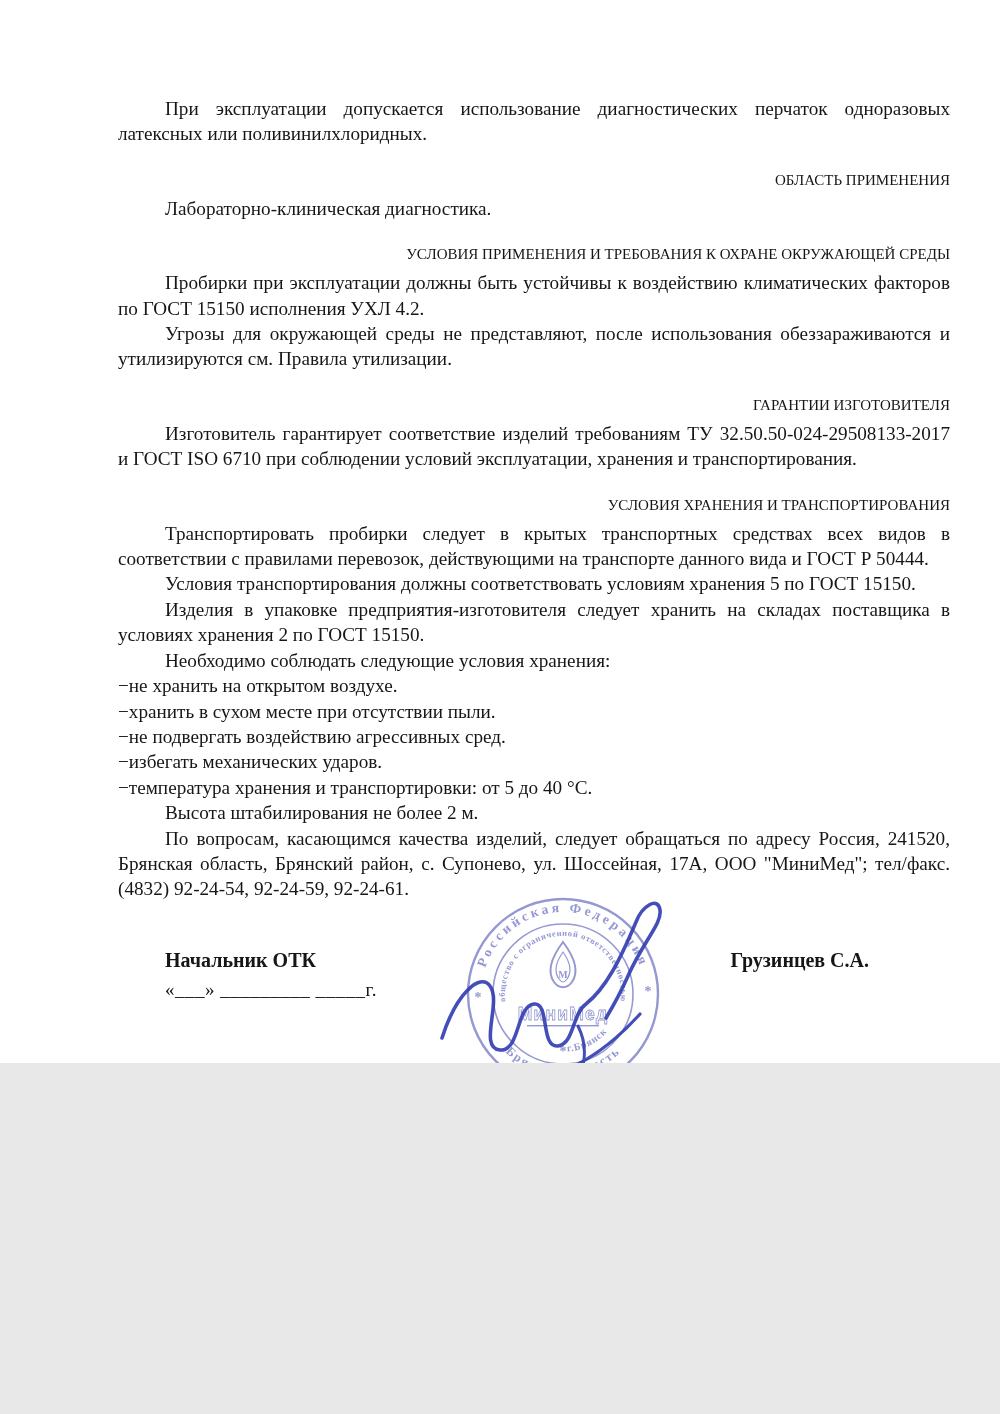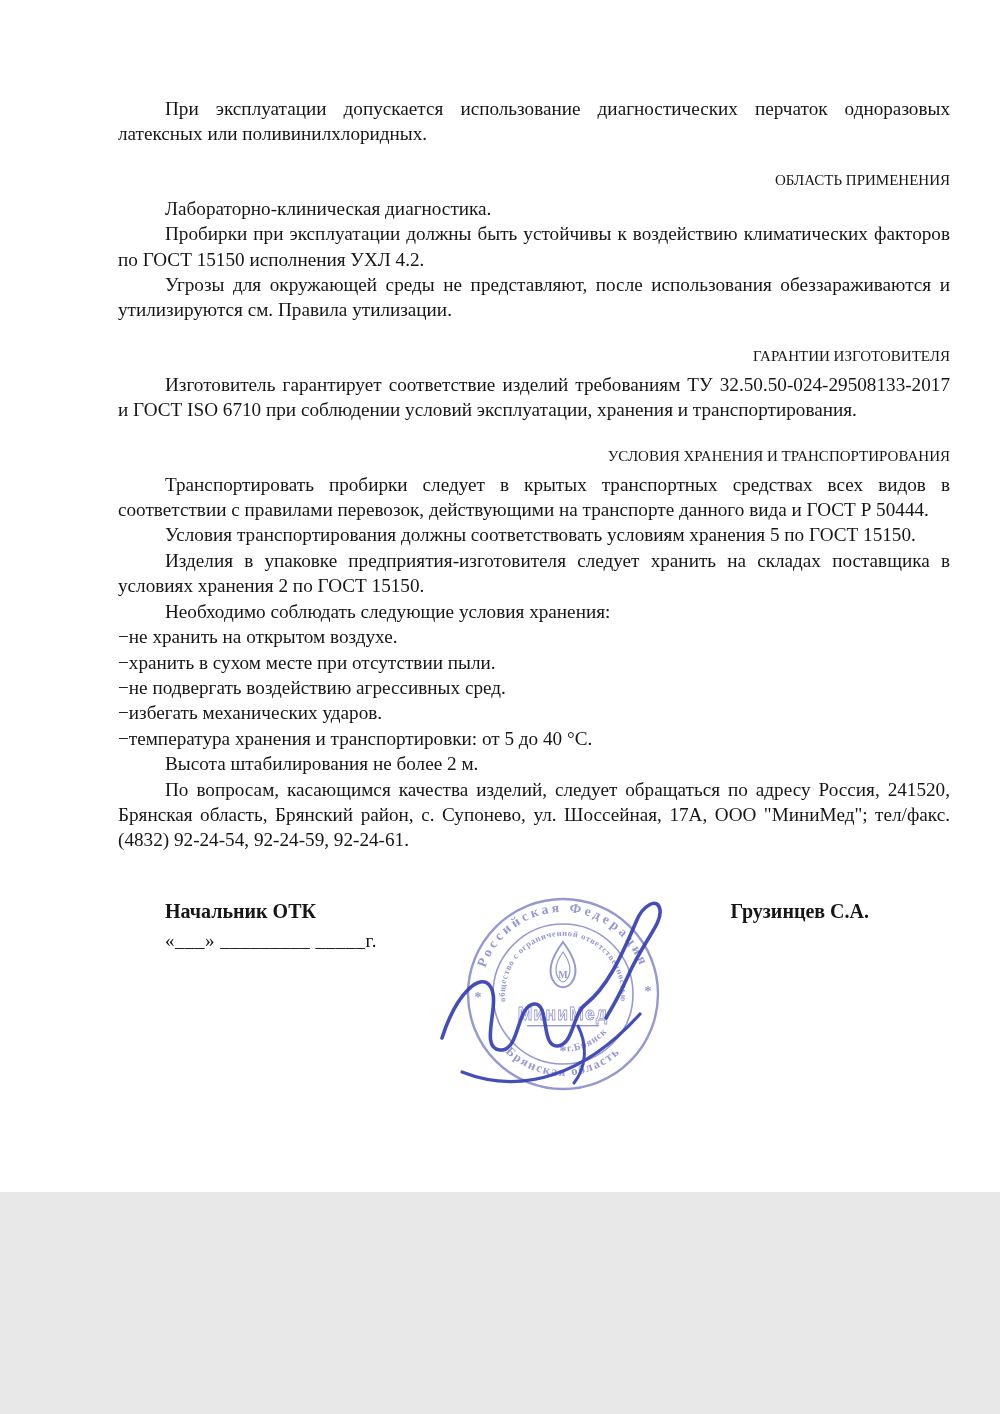--- a/index.html
+++ b/index.html
@@ -1,18 +1,18 @@
 <!DOCTYPE html>
 <html style="--stamp-ink: #7e82c8; --sig-ink: #3540b2;"><head>
 <meta charset="utf-8">
 <style>
   html,body{margin:0;padding:0;background:#e8e8e8;}
   .page{
     position:relative;
-    width:1000px;height:1192px;
+    width:1000px;height:1063px;
     margin:0 auto;
     background:#ffffff;
     font-family:"Liberation Serif", serif;
     font-size:19.2px;
     color:#161616;
     overflow:hidden;
   }
   .content{padding:96px 50px 0 118px;}
   .para{margin:0;line-height:25.4px;text-align:justify;}
   .para.indent{text-indent:47px;}
@@ -50,20 +50,21 @@
 <body>
 
 <div class="page">
   <div class="content">
 
     <p class="para indent">При эксплуатации допускается использование диагностических перчаток одноразовых латексных или поливинилхлоридных.</p>
 
     <div id="sections">
         <div class="sec-heading">ОБЛАСТЬ ПРИМЕНЕНИЯ</div>
         <p class="para indent">Лабораторно-клиническая диагностика.</p>
+        <div class="sec-heading">УСЛОВИЯ ПРИМЕНЕНИЯ И ТРЕБОВАНИЯ К ОХРАНЕ ОКРУЖАЮЩЕЙ СРЕДЫ</div>
         <p class="para indent">Пробирки при эксплуатации должны быть устойчивы к воздействию климатических факторов по ГОСТ 15150 исполнения УХЛ 4.2.</p>
         <p class="para indent">Угрозы для окружающей среды не представляют, после использования обеззараживаются и утилизируются см. Правила утилизации.</p>
         <div class="sec-heading">ГАРАНТИИ ИЗГОТОВИТЕЛЯ</div>
         <p class="para indent">Изготовитель гарантирует соответствие изделий требованиям ТУ 32.50.50-024-29508133-2017 и ГОСТ ISO 6710 при соблюдении условий эксплуатации, хранения и транспортирования.</p>
         <div class="sec-heading">УСЛОВИЯ ХРАНЕНИЯ И ТРАНСПОРТИРОВАНИЯ</div>
         <p class="para indent">Транспортировать пробирки следует в крытых транспортных средствах всех видов в соответствии с правилами перевозок, действующими на транспорте данного вида и ГОСТ Р 50444.</p>
         <p class="para indent">Условия транспортирования должны соответствовать условиям хранения 5 по ГОСТ 15150.</p>
         <p class="para indent">Изделия в упаковке предприятия-изготовителя следует хранить на складах поставщика в условиях хранения 2 по ГОСТ 15150.</p>
         <p class="para indent">Необходимо соблюдать следующие условия хранения:</p>
         <p class="para dash">−не хранить на открытом воздухе.</p>

